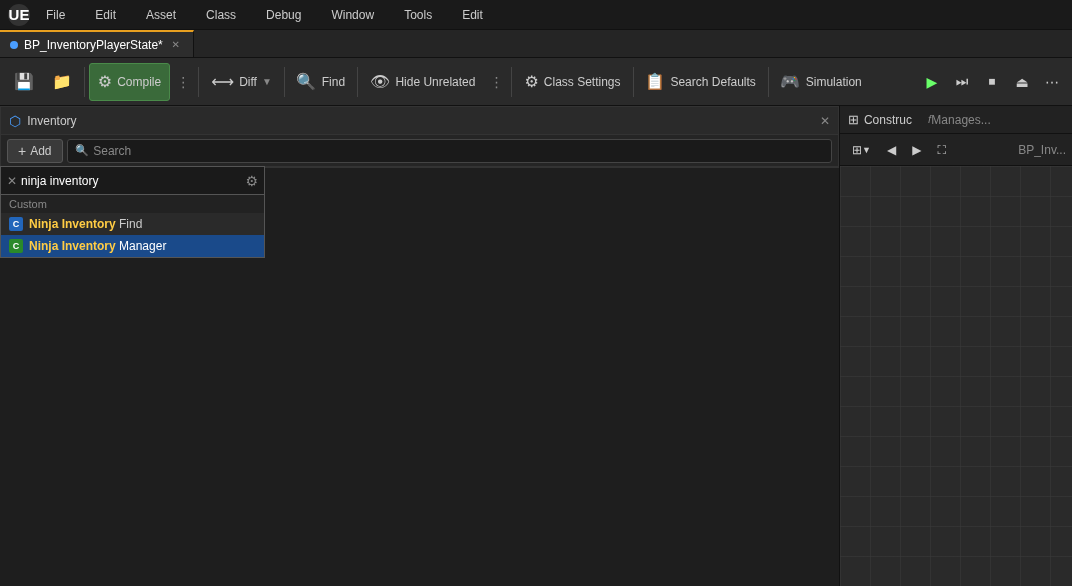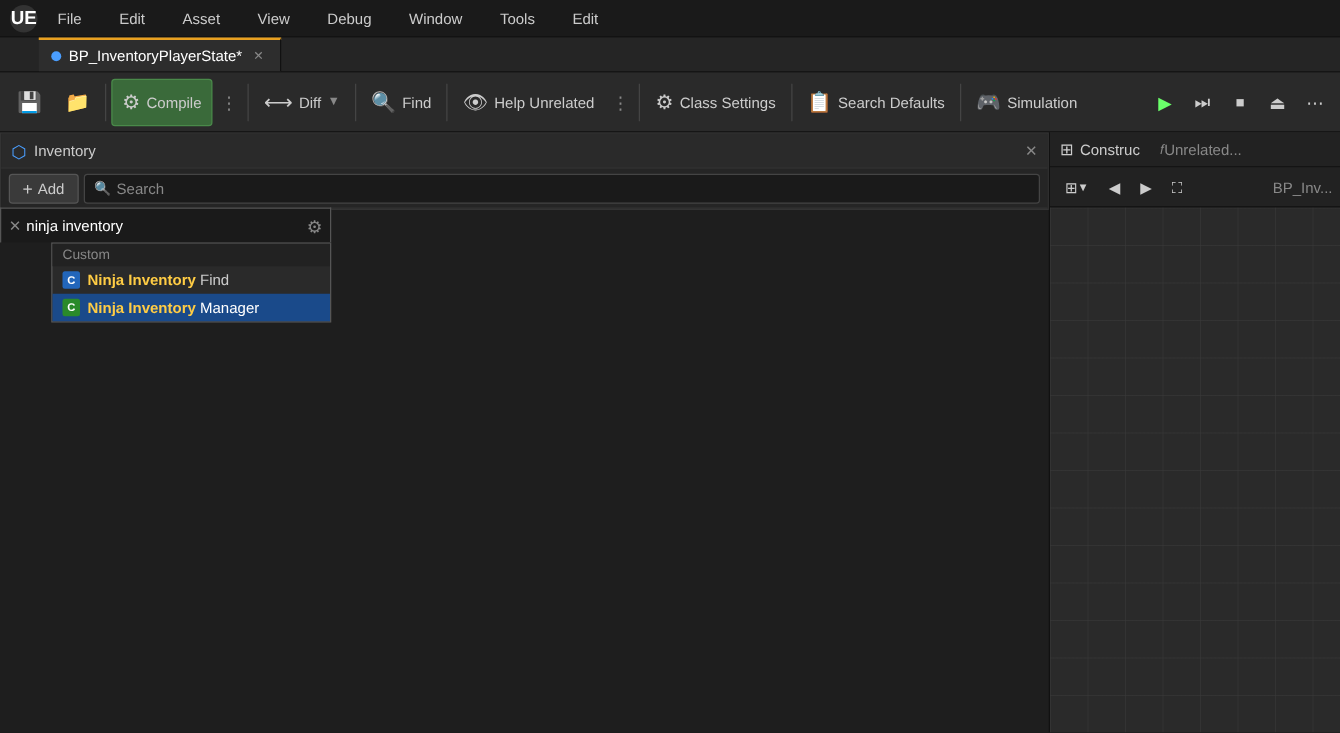--- a/index.html
+++ b/index.html
@@ -58,21 +58,20 @@
       background: #1e1e1e;
       border-right: 1px solid #111;
       font-size: 12px;
       color: #aaa;
       gap: 6px;
     }
     .tab.active {
       background: #2d2d2d;
       color: #fff;
       border-top: 2px solid #e8a020;
-      margin-left: 31px;
     }
     .tab-dot {
       width: 8px; height: 8px;
       background: #4a9eff;
       border-radius: 50%;
     }
     .tab-close {
       color: #888; font-size: 10px; cursor: pointer;
       width: 14px; height: 14px;
       display: flex; align-items: center; justify-content: center;
@@ -222,21 +221,20 @@
       font-family: inherit;
     }
     .search-gear {
       color: #888; cursor: pointer; font-size: 14px;
     }
 
     
     .dropdown-results {
       background: #2a2a2a;
       border: 1px solid #555;
-      margin-left: 41px;
     }
     .dropdown-category {
       padding: 3px 8px;
       font-size: 11px;
       color: #888;
       background: #222;
     }
     .dropdown-item {
       height: 22px;
       display: flex;
@@ -371,21 +369,21 @@
   </style>
 </head>
 <body>
 
 <div class="title-bar">
   <div class="ue-logo">UE</div>
   <div class="menu-bar">
     <span class="menu-item">File</span>
     <span class="menu-item">Edit</span>
     <span class="menu-item">Asset</span>
-    <span class="menu-item">View</span>
+    <span class="menu-item">Class</span>
     <span class="menu-item">Debug</span>
     <span class="menu-item">Window</span>
     <span class="menu-item">Tools</span>
     <span class="menu-item">Edit</span>
   </div>
 </div>
 
 <div class="tab-bar">
   <div class="tab active">
     <div class="tab-dot"></div>
@@ -424,21 +422,21 @@
 
   <div class="toolbar-btn">
     <span class="icon">🔍</span>
     <span>Find</span>
   </div>
 
   <div class="toolbar-separator"></div>
 
   <div class="toolbar-btn">
     <span class="icon">👁</span>
-    <span>Help Unrelated</span>
+    <span>Hide Unrelated</span>
   </div>
   <span class="toolbar-dots">⋮</span>
 
   <div class="toolbar-separator"></div>
 
   <div class="toolbar-btn">
     <span class="icon">⚙</span>
     <span>Class Settings</span>
   </div>
 
@@ -520,21 +518,21 @@
   </div>
 
   <div class="right-panel">
     <div class="viewport-header">
       <div class="viewport-title">
         <span style="font-size:13px;">⊞</span>
         <span>Construc</span>
       </div>
       <div class="construct-tab">
         <span style="color:#888;font-size:11px;">𝑓</span>
-        <span>Unrelated...</span>
+        <span>Manages...</span>
       </div>
     </div>
 
     <div class="viewport-toolbar">
 
       <div class="vp-btn">
         <span>⊞</span>
         <span style="font-size:9px;">▼</span>
       </div>
 

